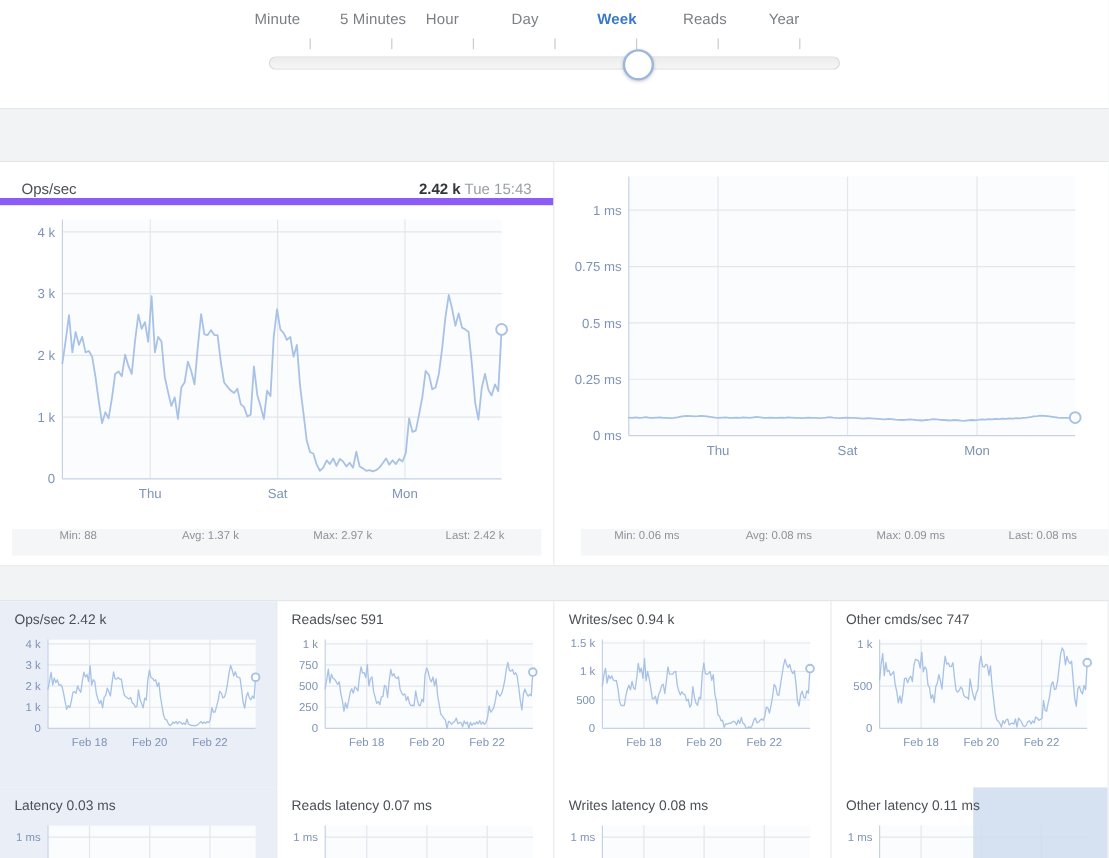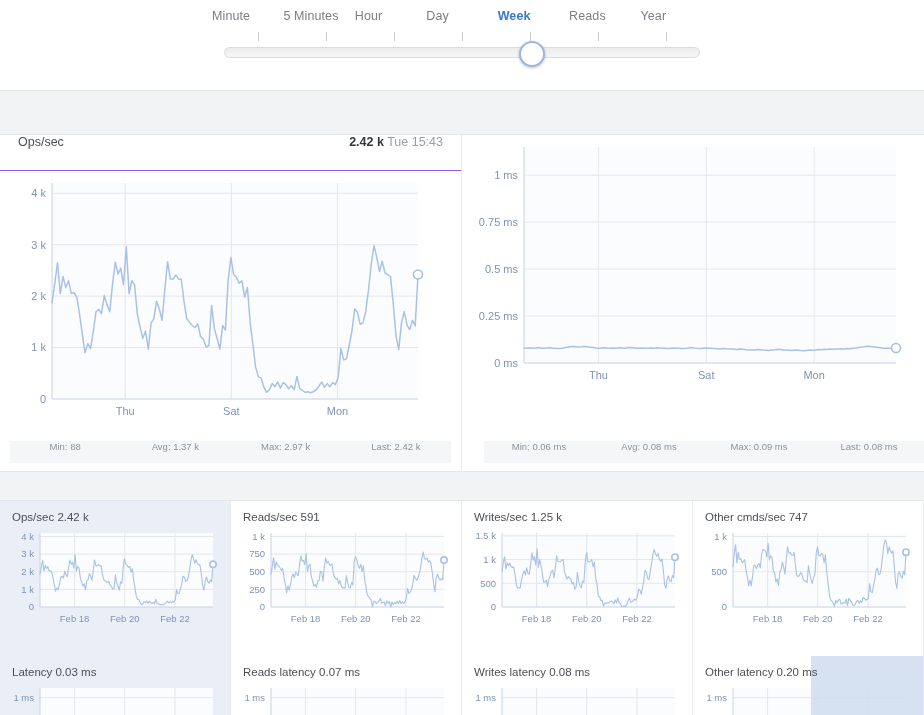--- a/index.html
+++ b/index.html
@@ -40,22 +40,22 @@
 
   
   .charts-card{
     position:absolute;left:0;top:134px;width:924px;height:336px;
     background:#ffffff;border-top:1px solid #e4e6e8;border-bottom:1px solid #e4e6e8;
     display:flex;
   }
   .chart-panel{width:462px;position:relative;box-sizing:border-box;}
   .chart-panel.left{border-right:1px solid #e8eaec;}
   .panel-head{
-    height:36px;display:flex;align-items:flex-start;padding:0 18px;
-    border-bottom:1px solid #8b5cf6;box-sizing:border-box;
+    height:36px;display:flex;align-items:flex-end;padding:0 18px;
+    border-bottom:6px solid #8b5cf6;box-sizing:border-box;
   }
   .panel-title{font-size:12.5px;color:#4b4f55;}
   .panel-readout{margin-left:auto;font-size:12.5px;color:#9a9ea4;white-space:nowrap;}
   .panel-readout b{color:#33373c;font-weight:bold;}
   .plot{position:relative;height:262px;}
   .statbar{
     position:absolute;left:10px;right:10px;bottom:8px;height:22px;
     background:#f5f6f7;display:flex;align-items:flex-start;
   }
   .statbar.right{left:22px;right:0;margin-top:42px;}
@@ -242,21 +242,21 @@
             <line x1="40" y1="80" x2="213" y2="80" stroke="#c6d2e4" stroke-width="1"></line>
             <path d="M40.0,46.9L41.3,39.2L42.6,30.7L43.9,42.1L45.2,34.9L46.5,38.2L47.8,38.9L49.1,41.0L50.4,43.4L51.7,41.3L53.0,50.8L54.3,56.8L55.6,65.7L56.9,58.6L58.2,63.3L59.5,57.3L60.8,50.1L62.1,47.0L63.4,50.7L64.7,45.4L66.0,46.7L67.3,48.7L68.6,37.1L69.9,28.8L71.2,34.0L72.5,33.5L73.8,37.6L75.1,26.7L76.4,44.5L77.7,38.5L79.0,37.1L80.3,49.1L81.6,54.0L82.9,59.2L84.2,57.7L85.5,60.2L86.8,53.7L88.1,53.5L89.4,44.2L90.7,45.3L92.0,54.1L93.3,40.5L94.6,30.9L95.9,36.2L97.2,34.4L98.5,37.5L99.8,38.5L101.1,37.0L102.4,47.3L103.7,50.3L105.0,52.2L106.3,51.2L107.6,56.8L108.9,53.5L110.2,58.9L111.5,61.0L112.8,60.7L114.1,61.0L115.4,48.8L116.7,55.9L118.0,60.7L119.3,61.0L120.6,55.6L121.9,57.9L123.2,35.2L124.5,29.7L125.8,32.6L127.2,38.8L128.5,41.2L129.8,37.2L131.1,44.6L132.4,38.7L133.7,52.8L135.0,59.9L136.3,68.2L137.6,69.6L138.9,71.6L140.2,73.2L141.5,79.9L142.8,74.1L144.1,75.0L145.4,76.6L146.7,75.0L148.0,74.0L149.3,71.4L150.6,76.1L151.9,75.3L153.2,75.0L154.5,78.7L155.8,73.8L157.1,76.2L158.4,74.6L159.7,80.0L161.0,75.0L162.3,77.5L163.6,75.5L164.9,76.6L166.2,74.5L167.5,76.2L168.8,73.5L170.1,76.5L171.4,74.7L172.7,76.6L174.0,74.9L175.3,71.0L176.6,61.3L177.9,66.5L179.2,65.0L180.5,62.7L181.8,57.0L183.1,48.4L184.4,51.5L185.7,53.1L187.0,50.9L188.3,46.3L189.6,40.3L190.9,30.9L192.2,25.0L193.5,31.8L194.8,32.3L196.1,30.9L197.4,35.0L198.7,33.7L200.0,36.6L201.3,45.9L202.6,56.8L203.9,64.6L205.2,50.9L206.5,47.2L207.8,51.0L209.1,53.2L210.4,51.5L211.7,52.9L213.0,33.1" fill="none" stroke="#a8c2e6" stroke-width="1.1" stroke-linejoin="round" stroke-linecap="round"></path>
             <circle cx="213" cy="33.08036511335295" r="3.2" fill="#ffffff" stroke="#a8c2e6" stroke-width="1.6"></circle>
             <text x="74.6" y="94.5" text-anchor="middle" font-size="9.5" class="axis-text">Feb 18</text>
             <text x="124.77" y="94.5" text-anchor="middle" font-size="9.5" class="axis-text">Feb 20</text>
             <text x="174.94" y="94.5" text-anchor="middle" font-size="9.5" class="axis-text">Feb 22</text>
           </svg>
         </div>
       </div>
       <div class="tile">
-        <div class="tile-title">Writes/sec 1.25 k</div>
+        <div class="tile-title">Writes/sec 0.94 k</div>
         <div class="tile-plot">
           <svg width="231" height="100">
             <rect x="40" y="6" width="173" height="74" fill="#fbfcfe"></rect>
             <text x="34" y="83.325" text-anchor="end" font-size="9.5" class="axis-text">0</text>
             <line x1="40" y1="56.282051282051285" x2="213" y2="56.282051282051285" stroke="#e3e7ec" stroke-width="1"></line>
             <text x="34" y="59.60705128205129" text-anchor="end" font-size="9.5" class="axis-text">500</text>
             <line x1="40" y1="32.56410256410256" x2="213" y2="32.56410256410256" stroke="#e3e7ec" stroke-width="1"></line>
             <text x="34" y="35.889102564102565" text-anchor="end" font-size="9.5" class="axis-text">1 k</text>
             <line x1="40" y1="8.84615384615384" x2="213" y2="8.84615384615384" stroke="#e3e7ec" stroke-width="1"></line>
             <text x="34" y="12.171153846153839" text-anchor="end" font-size="9.5" class="axis-text">1.5 k</text>
@@ -345,21 +345,21 @@
             <line x1="74.6" y1="6" x2="74.6" y2="80" stroke="#e3e7ec" stroke-width="1"></line>
             <line x1="124.77" y1="6" x2="124.77" y2="80" stroke="#e3e7ec" stroke-width="1"></line>
             <line x1="174.94" y1="6" x2="174.94" y2="80" stroke="#e3e7ec" stroke-width="1"></line>
             <line x1="40" y1="6" x2="40" y2="80" stroke="#c6d2e4" stroke-width="1"></line>
             <line x1="40" y1="80" x2="213" y2="80" stroke="#c6d2e4" stroke-width="1"></line>
           </svg>
         </div>
       </div>
       <div class="tile">
         <div class="hover-overlay"></div>
-        <div class="tile-title">Other latency 0.20 ms</div>
+        <div class="tile-title">Other latency 0.11 ms</div>
         <div class="tile-plot">
           <svg width="231" height="100">
             <rect x="40" y="6" width="173" height="74" fill="#fbfcfe"></rect>
             <text x="34" y="83.325" text-anchor="end" font-size="9.5" class="axis-text">0 ms</text>
             <line x1="40" y1="47.826086956521735" x2="213" y2="47.826086956521735" stroke="#e3e7ec" stroke-width="1"></line>
             <text x="34" y="51.15108695652174" text-anchor="end" font-size="9.5" class="axis-text">0.5 ms</text>
             <line x1="40" y1="15.65217391304347" x2="213" y2="15.65217391304347" stroke="#e3e7ec" stroke-width="1"></line>
             <text x="34" y="18.97717391304347" text-anchor="end" font-size="9.5" class="axis-text">1 ms</text>
             <line x1="74.6" y1="6" x2="74.6" y2="80" stroke="#e3e7ec" stroke-width="1"></line>
             <line x1="124.77" y1="6" x2="124.77" y2="80" stroke="#e3e7ec" stroke-width="1"></line>

